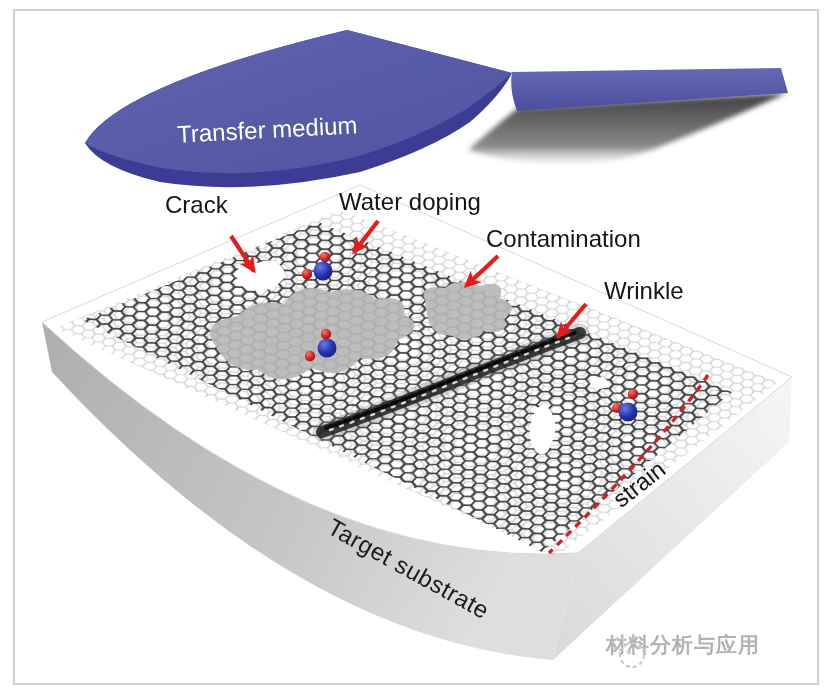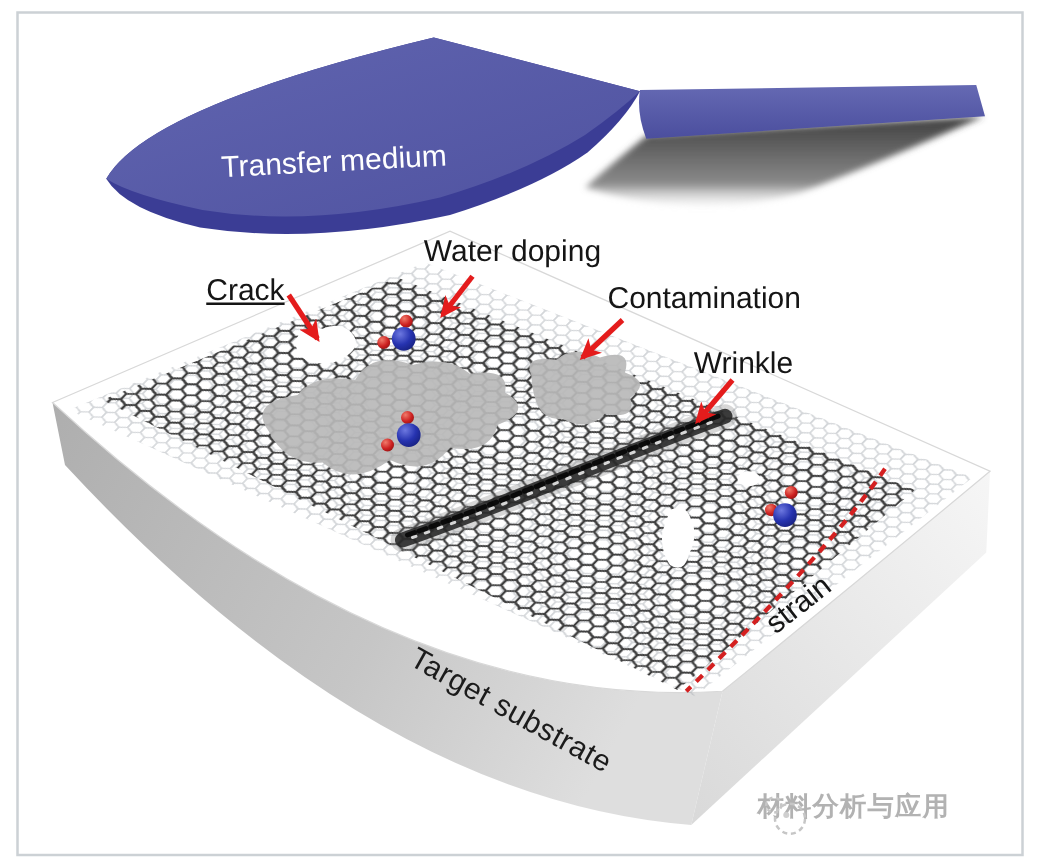--- a/index.html
+++ b/index.html
@@ -147,27 +147,27 @@
     <g stroke="#e41c1c" stroke-width="4.2" fill="none">
       <line x1="231" y1="236" x2="254" y2="271" marker-end="url(#arrowHead)"></line>
       <line x1="378" y1="221" x2="354" y2="252" marker-end="url(#arrowHead)"></line>
       <line x1="498" y1="256" x2="466" y2="286" marker-end="url(#arrowHead)"></line>
       <line x1="586" y1="304" x2="558" y2="337" marker-end="url(#arrowHead)"></line>
     </g>
   </svg>
 
   <div class="lbl white tmedium" style="left:177px;top:117px;">Transfer medium</div>
 
-  <div class="lbl" style="left:165px;top:220px;text-decoration:underline;">Crack</div>
+  <div class="lbl" style="left:165px;top:192px;">Crack</div>
 
   <div class="lbl" style="left:486px;top:226px;">Contamination</div>
 
   <div class="lbl" style="left:339px;top:189px;">Water doping</div>
 
-  <div class="lbl" style="left:555px;top:278px;text-align:center;">Wrinkle</div>
+  <div class="lbl" style="left:604px;top:278px;text-align:center;">Wrinkle</div>
 
   <div class="lbl rot-strain" style="left:608px;top:492px;">strain</div>
 
   <div class="lbl rot-substrate" style="left:336px;top:514px;">Target substrate</div>
 
   <div id="watermark">
     <svg width="44" height="40" viewBox="0 0 44 40">
       <circle cx="26" cy="24" r="12" fill="none" stroke="#c6c6c6" stroke-width="2" stroke-dasharray="4 3"></circle>
       <circle cx="13" cy="13" r="6" fill="none" stroke="#c6c6c6" stroke-width="2" stroke-dasharray="3 3"></circle>
       <circle cx="23" cy="21" r="2.4" fill="#cfcfcf"></circle>

